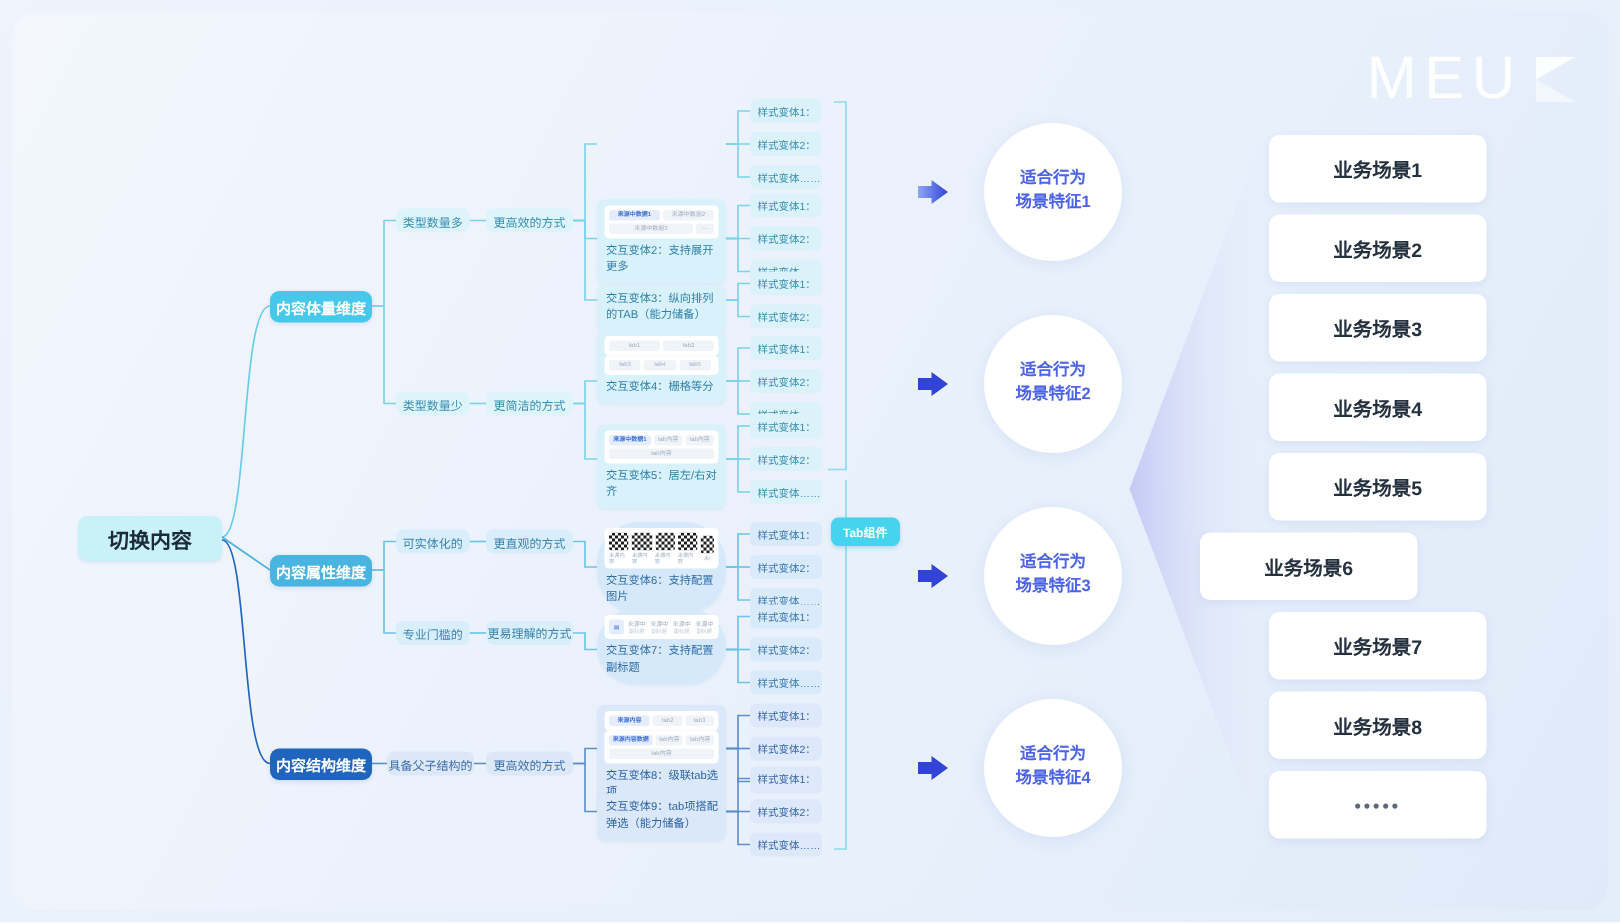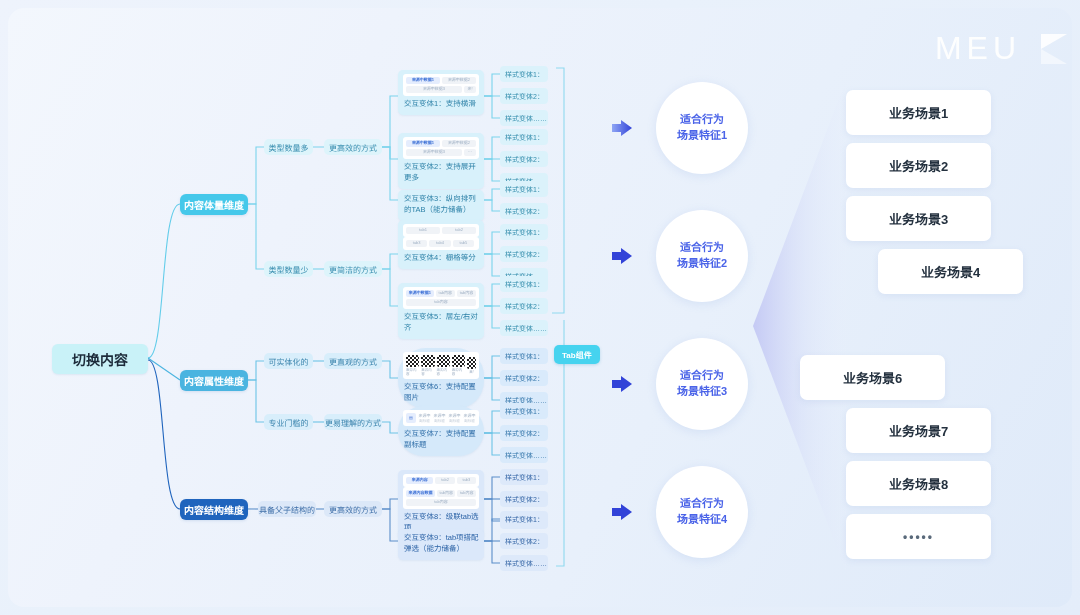--- a/index.html
+++ b/index.html
@@ -20,24 +20,24 @@
     width: 1064px; height: 599px;
     border-radius: 16px;
     background: linear-gradient(118deg, #f3f7fd 0%, #eef3fc 28%, #e8f0fb 62%, #dfeaf9 100%);
     overflow: hidden;
   }
   
   #wires { position: absolute; left: 0; top: 0; width: 1064px; height: 599px; }
 
   
   .logo {
-    position: absolute; right: 5px; top: 22px;
-    font-size: 32px; letter-spacing: 5px;
+    position: absolute; right: 22px; top: 22px;
+    font-size: 40px; letter-spacing: 5px;
     color: #ffffff; font-weight: 300;
-    display: flex; align-items: center; gap: 20px;
+    display: flex; align-items: center; gap: 9px;
     opacity: .95;
   }
   .logo .xmark { position: relative; width: 26px; height: 30px; display:inline-block; }
   .logo .xmark::before, .logo .xmark::after{
     content:""; position:absolute; left:0; width:0; height:0;
   }
   .logo .xmark::before{
     top:0; border-left:26px solid rgba(255,255,255,.95);
     border-bottom:15px solid transparent; border-top:0 solid transparent;
   }
@@ -298,29 +298,20 @@
     <div class="node chip t2" style="left:256px; top:345px; width:49px; height:16px;">可实体化的</div>
     <div class="node chip t2" style="left:256px; top:406px; width:49px; height:16px;">专业门槛的</div>
     <div class="node chip t3" style="left:250px; top:493px; width:58px; height:16px;">具备父子结构的</div>
 
     <div class="node chip t1" style="left:316px; top:131px; width:58px; height:16px;">更高效的方式</div>
     <div class="node chip t1" style="left:316px; top:253px; width:58px; height:16px;">更简洁的方式</div>
     <div class="node chip t2" style="left:316px; top:345px; width:58px; height:16px;">更直观的方式</div>
     <div class="node chip t2" style="left:316px; top:406px; width:58px; height:16px;font-family:Liberation Mono, monospace;">更易理解的方式</div>
     <div class="node chip t3" style="left:316px; top:493px; width:58px; height:16px;">更高效的方式</div>
 
-    <div class="ivcard k1" style="left:390px; top:62px; width:86px;">
-      <div class="mock">
-        <span class="tab on">来源中数据1</span>
-        <span class="tab">来源中数据2</span>
-        <span class="tab">来源中数据3</span>
-        <span class="tab narrow">来!</span>
-      </div>
-      <span class="cap">交互变体1：支持横滑</span>
-    </div>
 
     <div class="ivcard k1" style="left:390px; top:125px; width:86px;">
       <div class="mock">
         <span class="tab on">来源中数据1</span>
         <span class="tab">来源中数据2</span>
         <span class="tab">来源中数据3</span>
         <span class="tab narrow">···</span>
       </div>
       <span class="cap">交互变体2：支持展开更多</span>
     </div>
@@ -483,20 +474,21 @@
       <span>场景特征3</span>
     </div>
     <div class="circle" style="left:648px; top:458px;">
       <span>适合行为</span>
       <span>场景特征4</span>
     </div>
 
     <div class="scene" style="left:838px; top:82px;">业务场景1</div>
     <div class="scene" style="left:838px; top:135px;">业务场景2</div>
     <div class="scene" style="left:838px; top:188px;">业务场景3</div>
-    <div class="scene" style="left:838px; top:241px;margin-left:32px;">业务场景4</div>
+    <div class="scene" style="left:838px; top:241px;">业务场景4</div>
+    <div class="scene" style="left:838px; top:294px;">业务场景5</div>
     <div class="scene" style="left:792px; top:347px;">业务场景6</div>
     <div class="scene" style="left:838px; top:400px;">业务场景7</div>
     <div class="scene" style="left:838px; top:453px;">业务场景8</div>
     <div class="scene dots" style="left:838px; top:506px;">•••••</div>
 
   </div>
 </div>
 
 </body></html>

